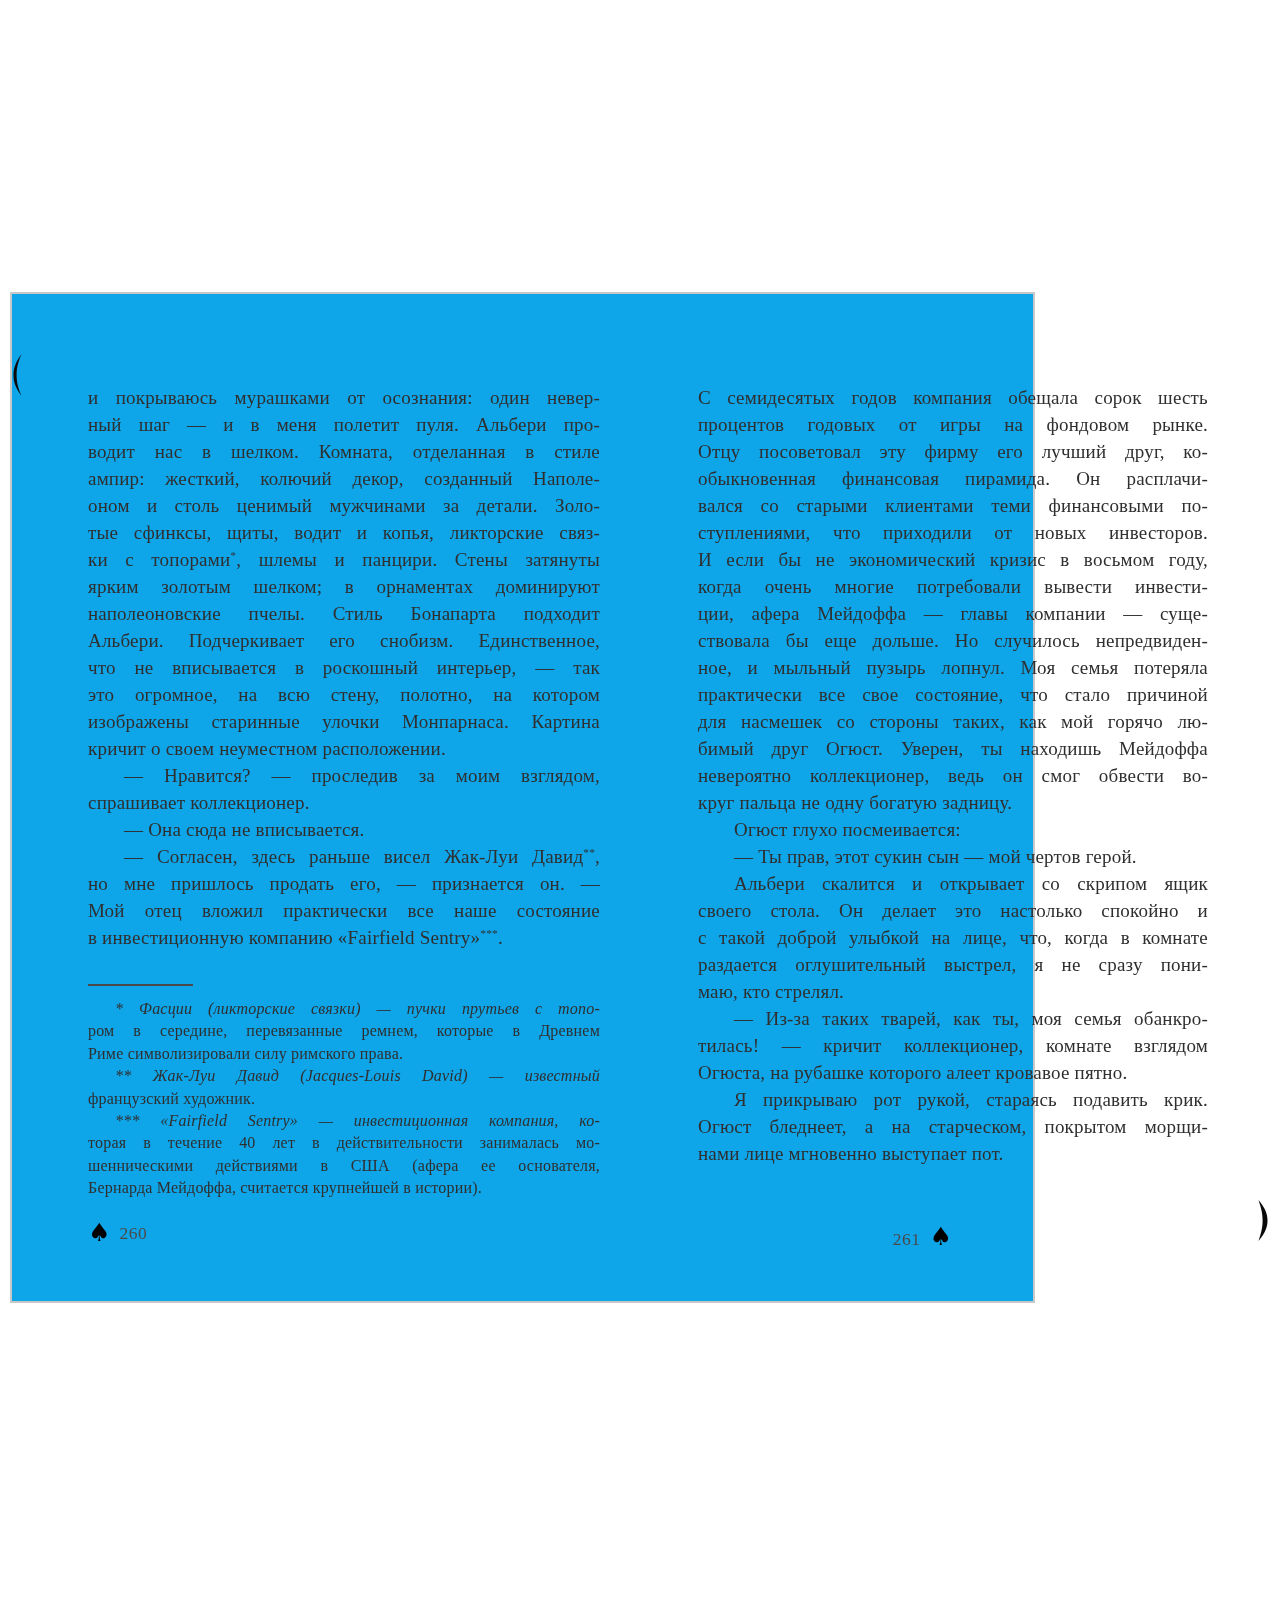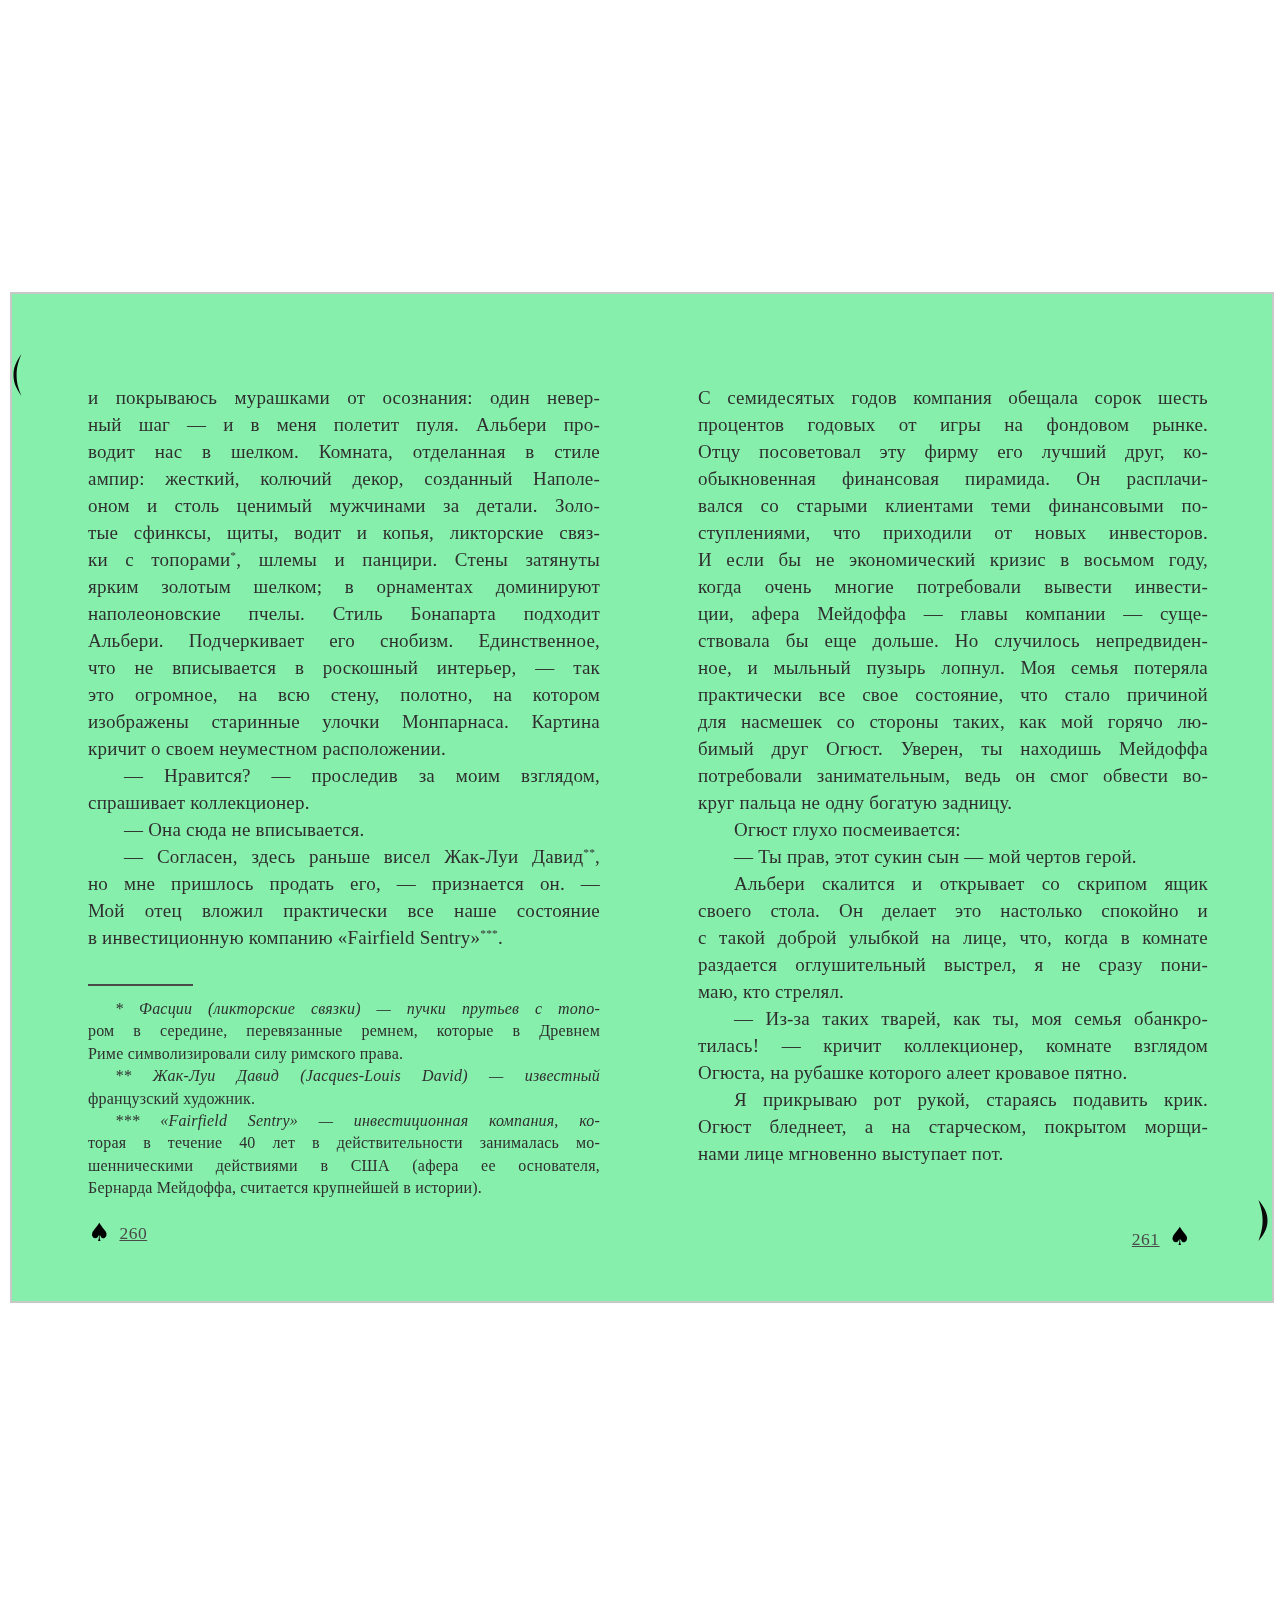--- a/index.html
+++ b/index.html
@@ -3,22 +3,22 @@
 <meta charset="utf-8">
 <style>
   html,body{margin:0;padding:0;}
   body{
     width:1280px;height:1600px;position:relative;
     background:#ffffff;
     font-family:"Liberation Serif","DejaVu Serif",serif;
     color:#2f2f2f;
   }
   .page-box{
-    position:absolute;left:10px;top:292px;width:1264px;height:1011px;
-    border:2px solid #c8c8c8;box-sizing:border-box;background:#86efac;
+    position:absolute;left:10px;top:292px;width:1025px;height:1011px;
+    border:2px solid #c8c8c8;box-sizing:border-box;background:#0ea5e9;
   }
   .col{position:absolute;}
   .main-col{width:512px;top:90px;font-size:19px;line-height:27px;letter-spacing:0.2px;}
   .left-col{left:76px;}
   .right-col{left:686px;width:510px;}
   .line{
     text-align:justify;text-align-last:justify;
     height:27px;overflow:hidden;white-space:nowrap;
   }
   .line.end{text-align-last:left;}
@@ -36,21 +36,21 @@
   .fn-col .line.ind{text-indent:27px;font-style:italic;}
   .footer{
     position:absolute;top:922px;display:flex;align-items:center;gap:9px;height:34px;
   }
   .footer-left{left:76px;}
   .footer-right{right:81px;align-items:flex-end;}
   .spade{
     font-family:"DejaVu Sans",sans-serif;font-size:25px;color:#000;line-height:1;
     transform:translateY(-1px);
   }
-  .pagenum{font-size:17.5px;color:#4a4a4a;letter-spacing:0.5px;text-decoration:underline;}
+  .pagenum{font-size:17.5px;color:#4a4a4a;letter-spacing:0.5px;}
   .bleed{position:absolute;}
   .bleed-left{left:1px;top:60px;}
   .bleed-right{left:1245px;top:906px;}
 </style>
 </head>
 <body>
 
 <div class="page-box">
 
   <div class="bleed bleed-left">
@@ -115,21 +115,21 @@
         <div class="line ">вался со старыми клиентами теми финансовыми по-</div>
         <div class="line ">ступлениями, что приходили от новых инвесторов.</div>
         <div class="line ">И если бы не экономический кризис в восьмом году,</div>
         <div class="line ">когда очень многие потребовали вывести инвести-</div>
         <div class="line ">ции, афера Мейдоффа — главы компании — суще-</div>
         <div class="line ">ствовала бы еще дольше. Но случилось непредвиден-</div>
         <div class="line ">ное, и мыльный пузырь лопнул. Моя семья потеряла</div>
         <div class="line ">практически все свое состояние, что стало причиной</div>
         <div class="line ">для насмешек со стороны таких, как мой горячо лю-</div>
         <div class="line ">бимый друг Огюст. Уверен, ты находишь Мейдоффа</div>
-        <div class="line ">потребовали занимательным, ведь он смог обвести во-</div>
+        <div class="line ">невероятно коллекционер, ведь он смог обвести во-</div>
         <div class="line end">круг пальца не одну богатую задницу.</div>
         <div class="line ind end">Огюст глухо посмеивается:</div>
         <div class="line ind end">— Ты прав, этот сукин сын — мой чертов герой.</div>
         <div class="line ind">Альбери скалится и открывает со скрипом ящик</div>
         <div class="line ">своего стола. Он делает это настолько спокойно и</div>
         <div class="line ">с такой доброй улыбкой на лице, что, когда в комнате</div>
         <div class="line ">раздается оглушительный выстрел, я не сразу пони-</div>
         <div class="line end">маю, кто стрелял.</div>
         <div class="line ind">— Из-за таких тварей, как ты, моя семья обанкро-</div>
         <div class="line ">тилась! — кричит коллекционер, комнате взглядом</div>

